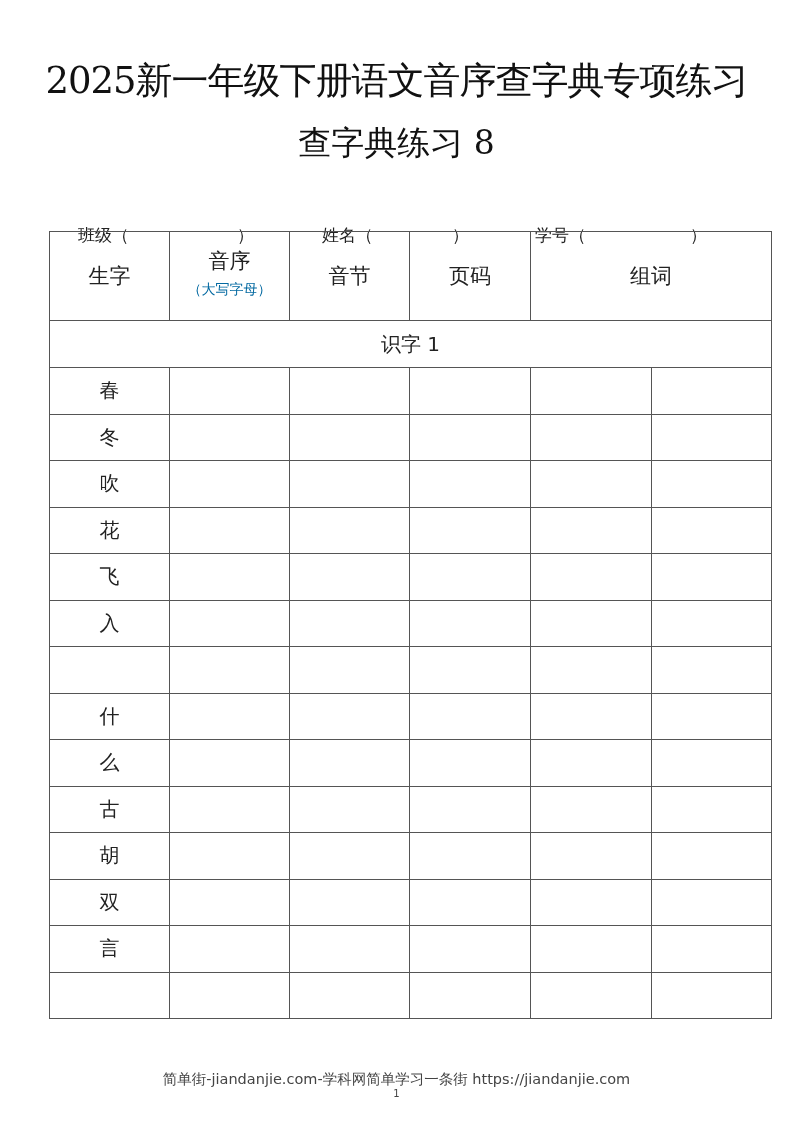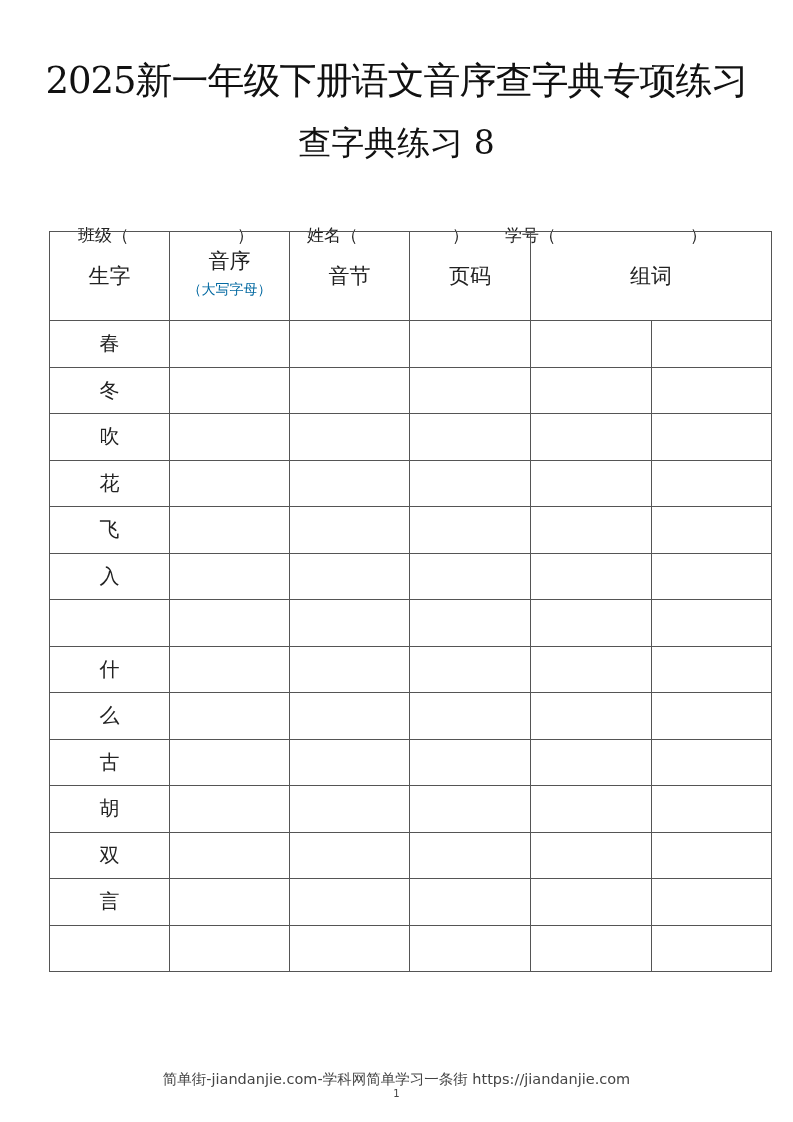--- a/index.html
+++ b/index.html
@@ -21,23 +21,23 @@
 </style>
 </head>
 <body>
 
 <div class="title t1">2025新一年级下册语文音序查字典专项练习</div>
 <div class="title t2">查字典练习 8</div>
 
 <div class="info">
   <span style="left:78px">班级（</span>
   <span style="left:237px">）</span>
-  <span style="left:307px">姓名（</span>
+  <span style="left:322px">姓名（</span>
   <span style="left:452px">）</span>
-  <span style="left:505px">学号（</span>
+  <span style="left:535px">学号（</span>
   <span style="left:690px">）</span>
 </div>
 
 <table class="grid">
   <colgroup>
     <col style="width:120px">
       <col style="width:120px">
       <col style="width:120px">
     <col style="width:121px">
       <col style="width:121px">
@@ -49,20 +49,23 @@
     <td>
       <span class="main">音序</span>
       <span class="sub">（大写字母）</span>
     </td>
     <td>音节</td>
     <td>页码</td>
     <td colspan="2">组词</td>
   </tr>
   </tbody>
     <tbody id="section-0">
+      <tr class="sec">
+        <td colspan="6">识字 1</td>
+      </tr>
       <tr class="row">
         <td>春</td>
         <td></td>
         <td></td>
         <td></td>
         <td></td>
         <td></td>
       </tr>
       <tr class="row">
         <td>冬</td>

